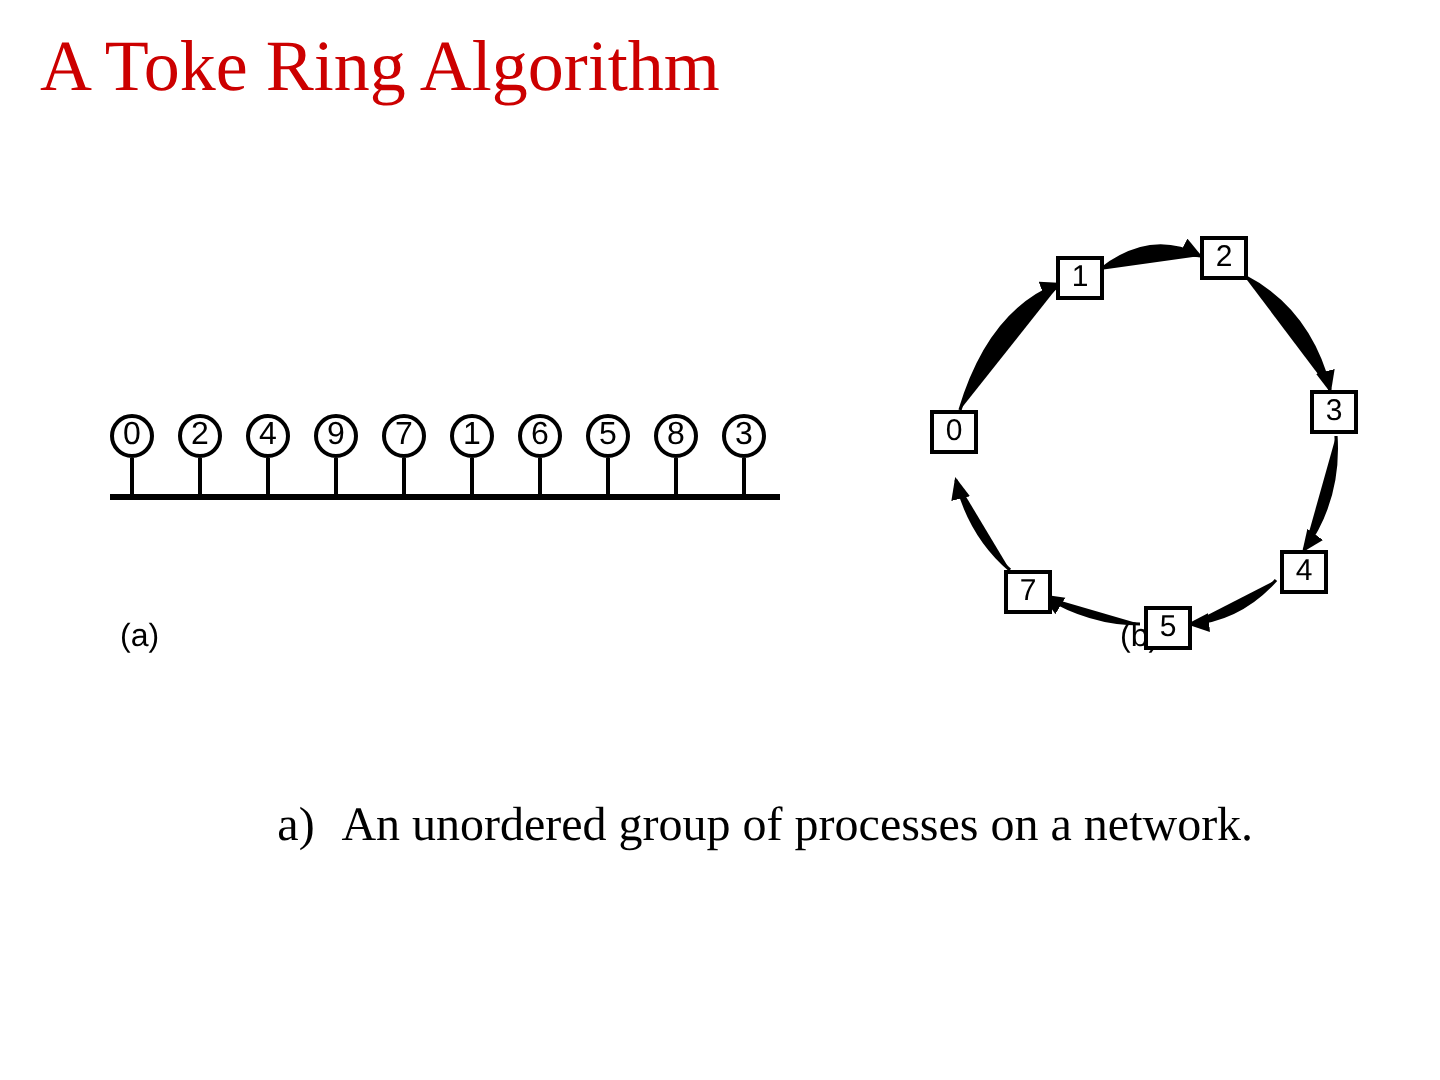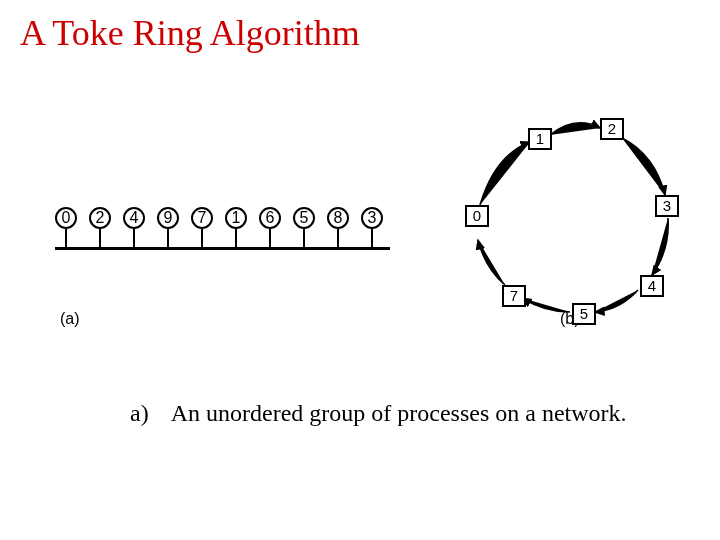--- a/index.html
+++ b/index.html
@@ -100,20 +100,21 @@
     position: absolute;
     stroke: #000;
     fill: #000;
   }
 
   .captions {
     position: absolute;
     left: 130px;
     top: 400px;
     font-size: 24px;
+    text-align: center;
   }
   .cap-row { margin-bottom: 4px; }
   .cap-letter { display: inline-block; width: 36px; }
 </style>
 </head>
 <body>
 
 <div class="slide">
 
   <div class="title">A Toke Ring Algorithm</div>

